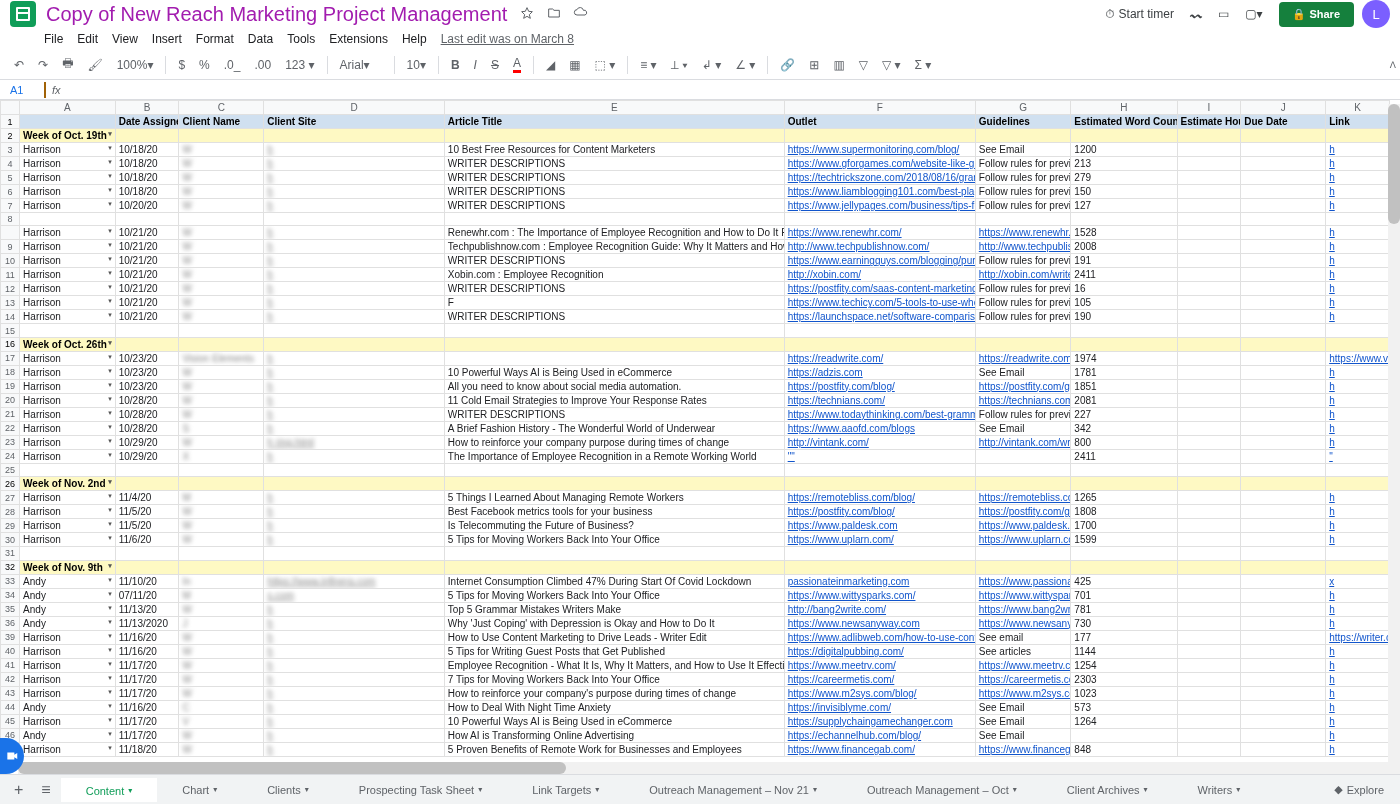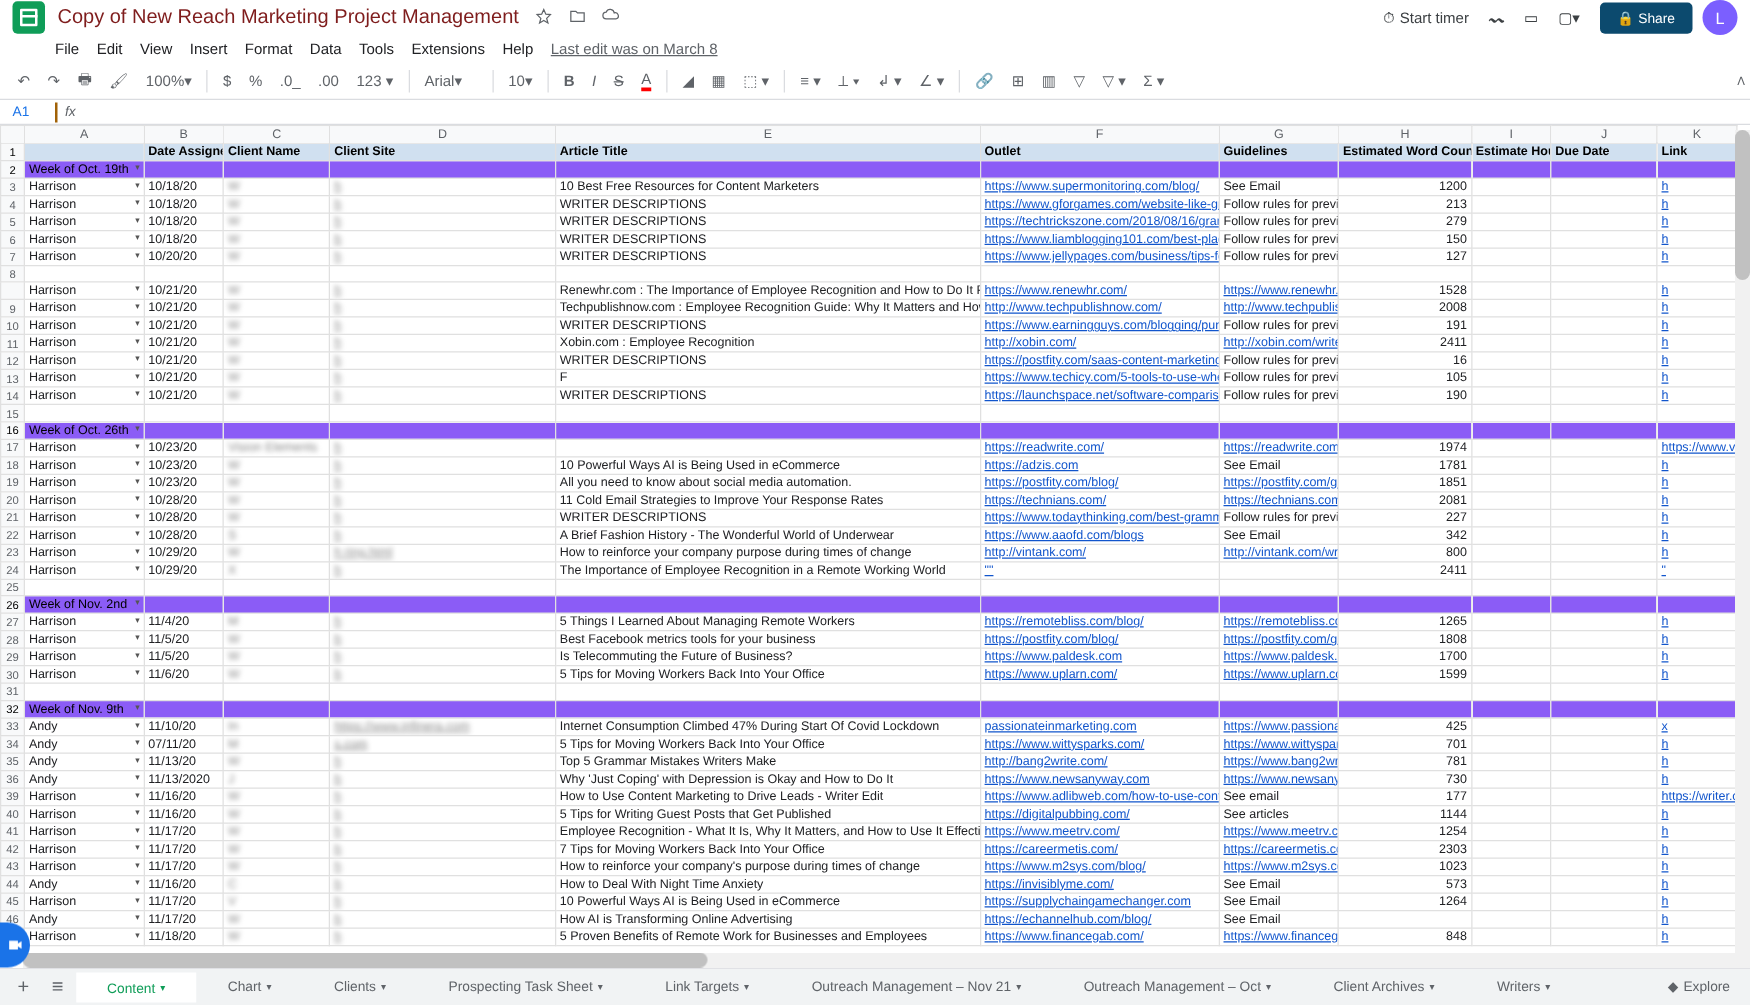--- a/index.html
+++ b/index.html
@@ -1,48 +1,48 @@
 <!DOCTYPE html>
 <html><head>
 <meta charset="utf-8">
 <style>
 *{box-sizing:border-box;margin:0;padding:0;font-family:Arial,sans-serif}
 body{font-size:11px;color:#202124;overflow:hidden;background:#fff}
 .top-bar{display:flex;align-items:center;padding:4px 10px;height:28px}
 .logo{width:26px;height:26px;background:#0f9d58;border-radius:4px;display:flex;align-items:center;justify-content:center;margin-right:10px}
 .logo-inner{width:14px;height:14px;border:2px solid #fff;border-radius:1px;position:relative}
 .logo-inner::before{content:"";position:absolute;top:3px;left:-2px;right:-2px;height:2px;background:#fff}
-.doc-title{font-size:16px;color:#7f1d1d;margin-right:8px}
+.doc-title{font-size:20px;color:#a21caf;margin-right:8px}
 .title-icons svg{width:16px;height:16px;margin:0 4px;fill:#5f6368}
 .spacer{flex:1}
 .hdr-btn{display:flex;align-items:center;padding:4px 8px;font-size:12px;color:#3c4043;cursor:pointer;border-radius:4px}
-.share-btn{background:#0c4a6e;color:#fff;font-weight:400;padding:6px 14px;border-radius:4px;margin:0 8px}
+.share-btn{background:#15803d;color:#fff;font-weight:700;padding:6px 14px;border-radius:4px;margin:0 8px}
 .avatar{width:28px;height:28px;border-radius:50%;background:#7b5fff;color:#fff;display:flex;align-items:center;justify-content:center;font-size:13px}
 .menu-bar{display:flex;align-items:center;padding:0 44px;height:22px;font-size:12px;color:#202124}
 .menu-bar span{margin-right:14px;cursor:pointer}
 .last-edit{color:#5f6368;text-decoration:underline}
 .toolbar{display:flex;align-items:center;padding:2px 10px;border-bottom:1px solid #dadce0;height:30px;gap:6px;color:#5f6368}
 .toolbar .tb{padding:3px 4px;cursor:pointer;font-size:12px;display:flex;align-items:center}
 .toolbar .sep{width:1px;height:18px;background:#dadce0;margin:0 2px}
 .font-sel{min-width:50px}
 .name-box{display:flex;align-items:center;border-bottom:1px solid #dadce0;height:20px;padding:0 6px;font-size:11px}
 .name-box .nb{width:40px;border-right:2px solid #a16207;padding:2px 4px;color:#1a73e8}
 .name-box .fx{font-style:italic;color:#5f6368;padding:0 6px}
 .grid-wrap{position:relative;height:680px;overflow:auto}
 table{border-collapse:collapse;table-layout:fixed;width:1390px}
 th,td{border:1px solid #e0e0e0;font-size:10px;padding:1px 3px;height:13.4px;text-align:left;white-space:nowrap;overflow:hidden;text-overflow:clip}
 thead th{background:#f8f9fa;color:#5f6368;text-align:center;font-weight:normal;position:sticky;top:0;height:14px}
 .rownum{background:#f8f9fa;color:#5f6368;text-align:center;width:18px;font-size:9px}
 .corner{background:#f8f9fa;width:18px}
 .hdr-row td{background:#d0e0f0;font-weight:bold;color:#000}
 .hdr-row .rownum{background:#f8f9fa;font-weight:normal}
-.week-row td{background:#8b5cf6;font-weight:normal;color:#000}
+.week-row td{background:#fef9c3;font-weight:bold;color:#000}
 .week-row .rownum{background:#f8f9fa;font-weight:normal}
 .link{color:#1155cc;text-decoration:underline}
-.num{text-align:right}
+.num{}
 .blur{filter:blur(2px);color:#888}
 .dd::after{content:"▾";float:right;font-size:7px;color:#555}
 .tabs{position:fixed;bottom:0;left:0;right:0;height:30px;background:#f1f3f4;border-top:1px solid #dadce0;display:flex;align-items:center;padding:0 6px;gap:2px}
 .tab{padding:5px 25px;font-size:11px;color:#5f6368;display:flex;align-items:center;gap:4px;cursor:pointer;border-radius:0}
 .tab.active{background:#fff;color:#0f9d58;border-top:2px solid transparent}
 .tab .caret{font-size:8px}
 .add-tab,.all-tab{padding:4px 8px;font-size:16px;color:#5f6368;cursor:pointer}
 .explore{margin-left:auto;display:flex;align-items:center;gap:4px;padding:4px 10px;color:#5f6368}
 .scroll-v{position:fixed;right:0;top:104px;bottom:30px;width:12px;background:#f1f1f1}
 .scroll-v .thumb{position:absolute;top:0;width:100%;height:120px;background:#c1c1c1;border-radius:6px}

